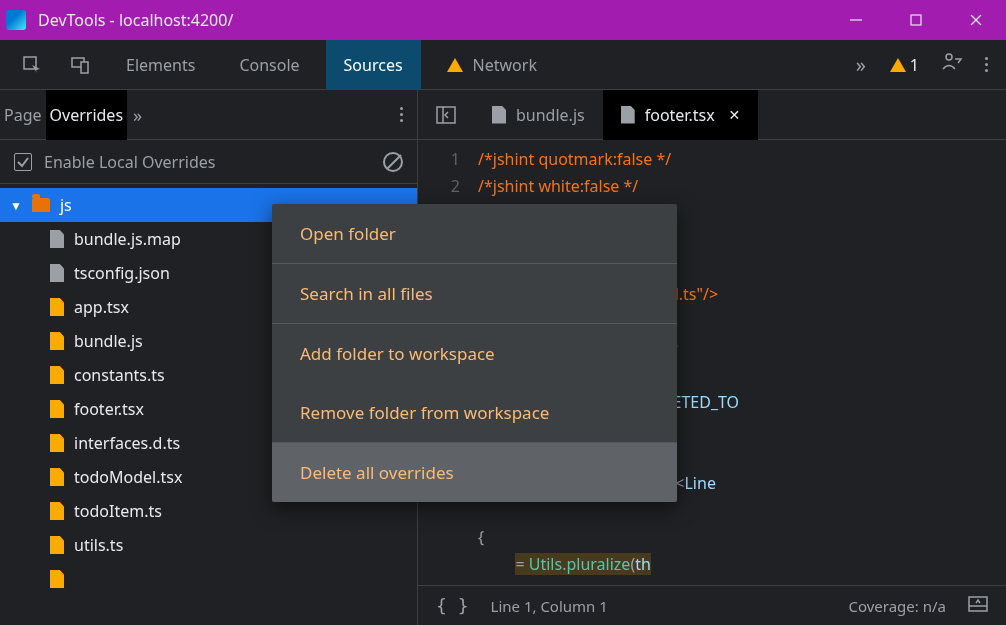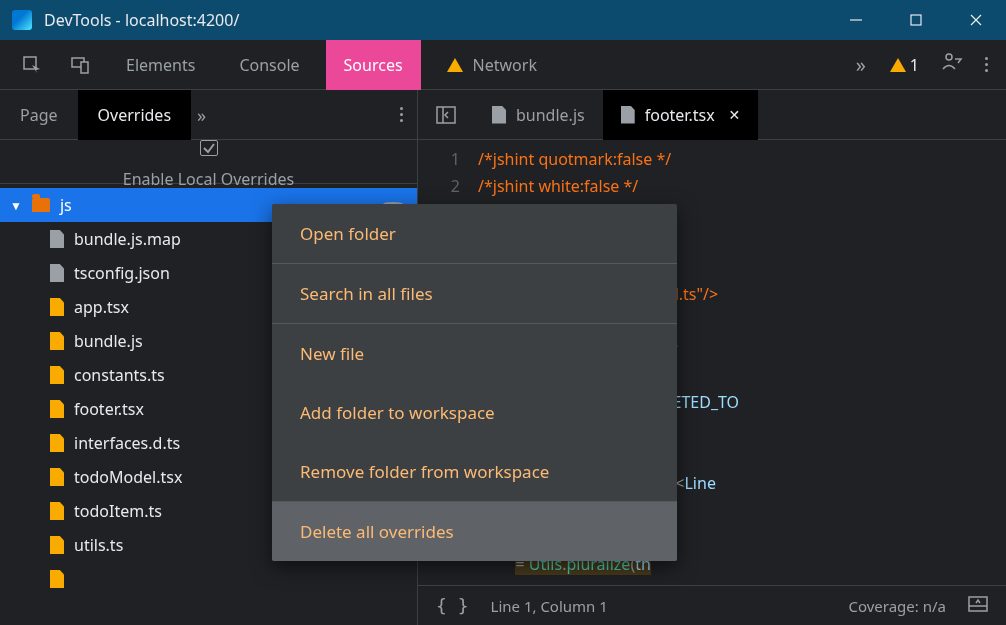--- a/index.html
+++ b/index.html
@@ -1,37 +1,37 @@
 <!DOCTYPE html>
 <html><head>
 <meta charset="utf-8">
 <style>
 * { margin:0; padding:0; box-sizing:border-box; font-family:"Segoe UI",system-ui,sans-serif; }
 body { width:1006px; height:625px; background:#202124; color:#e8eaed; overflow:hidden; position:relative; }
-.titlebar { height:40px; display:flex; align-items:center; padding-left:12px; background:#0c4a6e; }
+.titlebar { height:40px; display:flex; align-items:center; padding-left:6px; background:#a21caf; }
 .titlebar .logo { width:20px; height:20px; background:linear-gradient(135deg,#0078d4 40%,#50e6ff 100%); border-radius:3px; margin-right:12px; position:relative; }
 .titlebar .title { font-size:16px; color:#e8eaed; }
 .winctrl { margin-left:auto; display:flex; }
 .winbtn { width:60px; height:40px; display:flex; align-items:center; justify-content:center; color:#e8eaed; }
 .winbtn svg { width:14px; height:14px; }
 .tabbar { height:50px; display:flex; align-items:center; border-bottom:1px solid #3c4043; padding-left:12px; gap:8px; }
 .tabbar .icon-slot { width:40px; display:flex; justify-content:center; color:#9aa0a6; }
 .tabbar .tab { padding:0 18px; height:50px; display:flex; align-items:center; font-size:16px; color:#9aa0a6; }
-.tabbar .tab.active { color:#fff; background:#ec4899; }
+.tabbar .tab.active { color:#fff; background:#0c4a6e; }
 .tabbar .warn { margin-left:2px; display:flex; align-items:center; gap:4px; }
 .tabbar .right { margin-left:auto; display:flex; align-items:center; gap:22px; padding-right:18px; color:#9aa0a6; }
 .tri-warn { width:0; height:0; border-left:8px solid transparent; border-right:8px solid transparent; border-bottom:14px solid #f9ab00; display:inline-block; position:relative; }
 .main { display:flex; height:calc(100% - 90px); }
 .left { width:418px; border-right:1px solid #3c4043; display:flex; flex-direction:column; }
 .subtabs { height:50px; display:flex; align-items:center; border-bottom:1px solid #3c4043; }
-.subtab { padding:0 20px; height:50px; display:flex; align-items:center; font-size:16px; color:#9aa0a6; }
+.subtab { padding:0 4px; height:50px; display:flex; align-items:center; font-size:16px; color:#9aa0a6; }
 .subtab.active { color:#e8eaed; background:#000; }
 .subtabs .more { margin-left:6px; color:#9aa0a6; font-size:18px; }
 .subtabs .vdots { margin-left:auto; margin-right:14px; color:#9aa0a6; }
-.enable-row { height:44px; display:flex; align-items:center; padding:0 14px; border-bottom:1px solid #3c4043; color:#9aa0a6; font-size:16px; gap:12px;flex-direction:column; }
+.enable-row { height:44px; display:flex; align-items:center; padding:0 14px; border-bottom:1px solid #3c4043; color:#9aa0a6; font-size:16px; gap:12px; }
 .checkbox { width:18px; height:18px; border:1.5px solid #9aa0a6; border-radius:2px; display:flex; align-items:center; justify-content:center; }
 .checkbox svg{width:14px;height:14px;}
 .ban { margin-left:auto; width:20px; height:20px; border:2px solid #9aa0a6; border-radius:50%; position:relative; }
 .ban:after{content:"";position:absolute;width:2px;height:20px;background:#9aa0a6;left:8px;top:-2px;transform:rotate(45deg);}
 .tree { flex:1; overflow:auto; padding-top:4px; font-size:16px; }
 .tree-row { height:34px; display:flex; align-items:center; padding-left:10px; gap:10px; }
 .tree-row.sel { background:#1a73e8; color:#fff; }
 .tree-row.child { padding-left:50px; }
 .folder-icn { width:18px; height:14px; background:#e8710a; border-radius:2px 2px 0 0; position:relative; }
 .folder-icn:before{content:"";position:absolute;top:-4px;left:0;width:8px;height:4px;background:#e8710a;border-radius:2px 2px 0 0;}
@@ -253,18 +253,17 @@
           </svg></span>
     </div>
   </div>
 </div>
 
 <div class="context-menu">
   <div class="cm-item">Open folder</div>
   <div class="cm-sep"></div>
   <div class="cm-item">Search in all files</div>
   <div class="cm-sep"></div>
-  <div class="cm-item">New file</div>
   <div class="cm-item">Add folder to workspace</div>
   <div class="cm-item">Remove folder from workspace</div>
   <div class="cm-sep"></div>
   <div class="cm-item hover">Delete all overrides</div>
 </div>
 
 </body></html>

